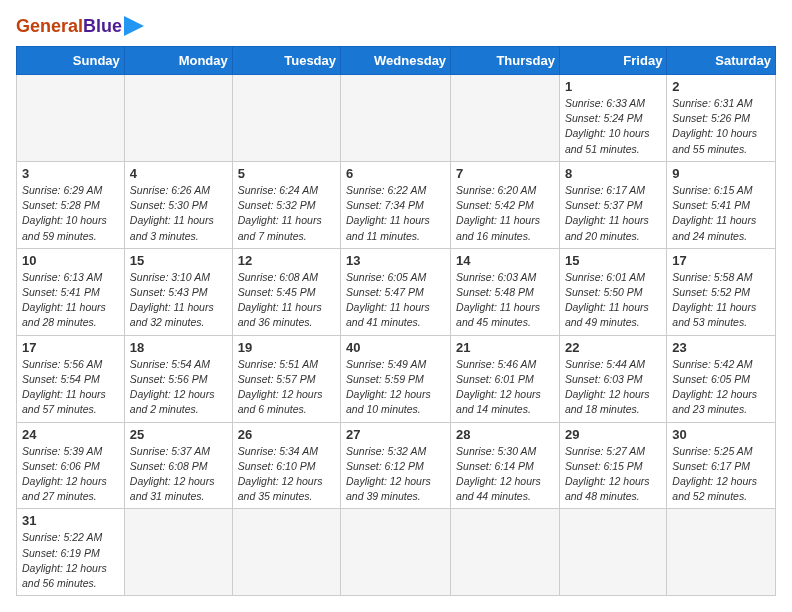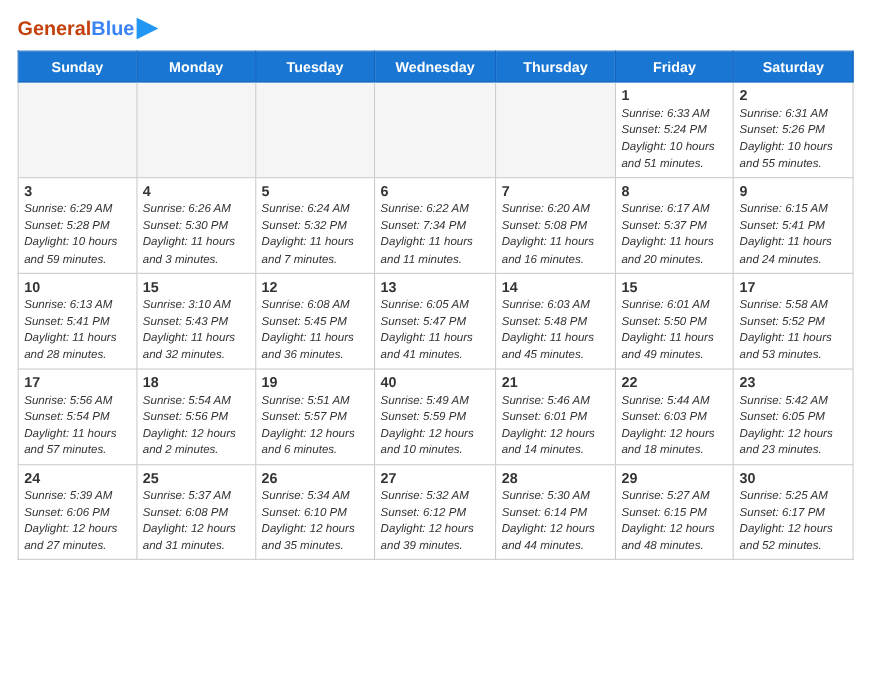--- a/index.html
+++ b/index.html
@@ -37,21 +37,21 @@
       width: 100%;
       border-collapse: collapse;
       border: 1px solid #bbb;
     }
     .calendar th {
       background: #1976D2;
       color: #fff;
       font-size: 13px;
       font-weight: bold;
       padding: 6px 4px;
-      text-align: center;
+      text-align: right;
       border: 1px solid #1565C0;
     }
     .calendar td {
       border: 1px solid #ccc;
       vertical-align: top;
       padding: 4px 5px;
       width: 113px;
       min-height: 75px;
       font-size: 11px;
       color: #333;
@@ -76,21 +76,21 @@
       border-bottom: 1px solid #ccc;
     }
   </style>
 </head>
 <body>
 
 <div class="header-area">
   <div class="logo">
   <div style="display:flex;align-items:center;gap:2px">
     <div style="font-size:18px;font-weight:bold;line-height:1">
-      <span style="color:#c2410c">General</span><span style="color:#3b82f6">Blue</span>
+      <span style="color:#c2410c">General</span><span style="color:#4c1d95">Blue</span>
     </div>
     <svg width="20" height="20" viewBox="0 0 20 20">
       <polygon points="0,0 20,10 0,20" fill="#2196F3"></polygon>
     </svg>
   </div>
 </div>
   <div class="title-area">
     <div class="month-title"></div>
     <div class="location"></div>
   </div>
@@ -149,21 +149,21 @@
         </td>
         <td>
           <span class="day-num">6</span>
           <div class="day-info">Sunrise: 6:22 AM
 Sunset: 7:34 PM
 Daylight: 11 hours and 11 minutes.</div>
         </td>
         <td>
           <span class="day-num">7</span>
           <div class="day-info">Sunrise: 6:20 AM
-Sunset: 5:08 PM
+Sunset: 5:42 PM
 Daylight: 11 hours and 16 minutes.</div>
         </td>
         <td>
           <span class="day-num">8</span>
           <div class="day-info">Sunrise: 6:17 AM
 Sunset: 5:37 PM
 Daylight: 11 hours and 20 minutes.</div>
         </td>
         <td>
           <span class="day-num">9</span>
@@ -297,14 +297,28 @@
 Sunset: 6:15 PM
 Daylight: 12 hours and 48 minutes.</div>
         </td>
         <td>
           <span class="day-num">30</span>
           <div class="day-info">Sunrise: 5:25 AM
 Sunset: 6:17 PM
 Daylight: 12 hours and 52 minutes.</div>
         </td>
       </tr>
+      <tr class="last-row">
+        <td>
+          <span class="day-num">31</span>
+          <div class="day-info">Sunrise: 5:22 AM
+Sunset: 6:19 PM
+Daylight: 12 hours and 56 minutes.</div>
+        </td>
+        <td class="empty"></td>
+        <td class="empty"></td>
+        <td class="empty"></td>
+        <td class="empty"></td>
+        <td class="empty"></td>
+        <td class="empty"></td>
+      </tr>
     </tbody>
 </table>
 
 </body></html>

